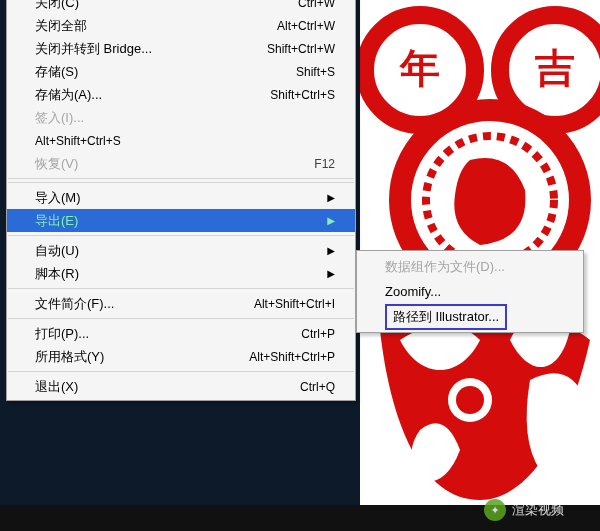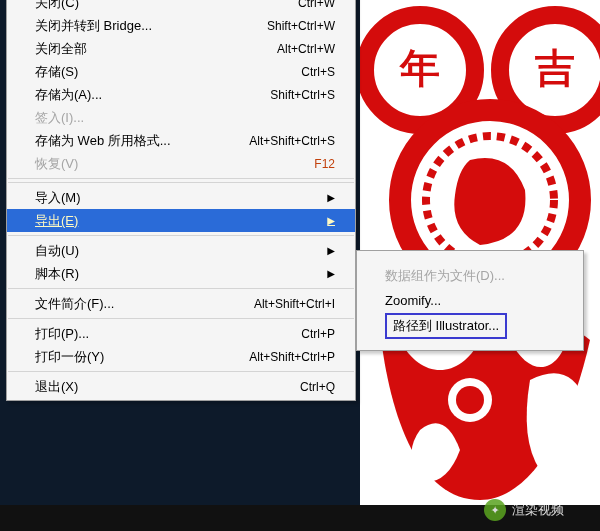--- a/index.html
+++ b/index.html
@@ -4,27 +4,27 @@
 <style>
   * { box-sizing: border-box; margin: 0; padding: 0; }
   body { font-family: "Microsoft YaHei", SimSun, sans-serif; font-size: 13px; background: #0d1a2a; width: 600px; height: 531px; overflow: hidden; position: relative; }
   .canvas-bg { position: absolute; left: 0; top: 0; width: 600px; height: 531px; background: #0d1a2a; }
   .red-art { position: absolute; left: 360px; top: 0; width: 240px; height: 505px; background: #fff; }
   .red-art svg { width: 100%; height: 100%; }
   .bottom-bar { position: absolute; left: 0; bottom: 0; width: 600px; height: 26px; background: #111; }
   .context-menu { position: absolute; left: 6px; top: -12px; width: 350px; background: #f5f5f5; border: 1px solid #a0a0a0; box-shadow: 3px 3px 3px rgba(0,0,0,.2); padding: 2px 0; }
   .menu-item { display: flex; align-items: center; justify-content: space-between; height: 23px; padding: 0 20px 0 28px; color: #000; cursor: default; }
   .menu-item.disabled { color: #a5a5a5; }
-  .menu-item.highlighted { background: #2a6bd8; color: #fef9c3; text-decoration: underline; }
+  .menu-item.highlighted { background: #2a6bd8; color: #86efac; }
   .menu-item .label { white-space: nowrap; }
   .menu-item .shortcut { color: #000; font-size: 12px; }
-  .menu-item.disabled .shortcut { color: #c2410c; }
+  .menu-item.disabled .shortcut { color: #404040; }
   .menu-item .arrow { font-size: 10px; margin-left: auto; padding-left: 6px; }
   .separator { height: 1px; background: #d4d4d4; margin: 3px 1px; }
-  .submenu { position: absolute; left: 356px; top: 250px; width: 228px; background: #f5f5f5; border: 1px solid #a0a0a0; box-shadow: 3px 3px 3px rgba(0,0,0,.2); padding: 12px 0; }
+  .submenu { position: absolute; left: 356px; top: 250px; width: 228px; background: #f5f5f5; border: 1px solid #a0a0a0; box-shadow: 3px 3px 3px rgba(0,0,0,.2); padding: 3px 0; }
   .submenu .menu-item { height: 25px; }
   .submenu .menu-item.boxed .label-box { border: 2px solid #3b3bd0; padding: 2px 6px; }
   .watermark { position: absolute; right: 36px; bottom: 10px; color: #fff; font-size: 13px; display: flex; align-items: center; gap: 6px; opacity: .85; }
   .wm-logo { width: 22px; height: 22px; border-radius: 50%; background: #5aa320; display: flex; align-items: center; justify-content: center; color: #fff; font-size: 11px; }
 </style>
 </head>
 <body>
 
 <div class="canvas-bg"></div>
 
@@ -48,40 +48,39 @@
   <path d="M60 430 Q85 410 100 450 Q85 490 55 480 Q45 450 60 430 Z" fill="#fff"></path>
 </svg>
 </div>
 
 <div class="context-menu" id="main-menu">
     <div class="menu-item">
       <span class="label">关闭(C)</span>
       <span class="shortcut">Ctrl+W</span>
     </div>
     <div class="menu-item">
+      <span class="label">关闭全部</span>
+      <span class="shortcut">Alt+Ctrl+W</span>
+    </div>
+    <div class="menu-item">
       <span class="label">关闭并转到 Bridge...</span>
       <span class="shortcut">Shift+Ctrl+W</span>
     </div>
     <div class="menu-item">
-      <span class="label">关闭全部</span>
-      <span class="shortcut">Alt+Ctrl+W</span>
-    </div>
-    <div class="menu-item">
       <span class="label">存储(S)</span>
-      <span class="shortcut">Ctrl+S</span>
+      <span class="shortcut">Shift+S</span>
     </div>
     <div class="menu-item">
       <span class="label">存储为(A)...</span>
       <span class="shortcut">Shift+Ctrl+S</span>
     </div>
     <div class="menu-item disabled">
       <span class="label">签入(I)...</span>
     </div>
     <div class="menu-item">
-      <span class="label">存储为 Web 所用格式...</span>
       <span class="shortcut">Alt+Shift+Ctrl+S</span>
     </div>
     <div class="menu-item disabled">
       <span class="label">恢复(V)</span>
       <span class="shortcut">F12</span>
     </div>
     <div class="separator"></div>
     <div class="separator"></div>
     <div class="menu-item">
       <span class="label">导入(M)</span>
@@ -104,21 +103,21 @@
     <div class="menu-item">
       <span class="label">文件简介(F)...</span>
       <span class="shortcut">Alt+Shift+Ctrl+I</span>
     </div>
     <div class="separator"></div>
     <div class="menu-item">
       <span class="label">打印(P)...</span>
       <span class="shortcut">Ctrl+P</span>
     </div>
     <div class="menu-item">
-      <span class="label">打印一份(Y)</span>
+      <span class="label">所用格式(Y)</span>
       <span class="shortcut">Alt+Shift+Ctrl+P</span>
     </div>
     <div class="separator"></div>
     <div class="menu-item">
       <span class="label">退出(X)</span>
       <span class="shortcut">Ctrl+Q</span>
     </div>
   </div>
 <div class="submenu" id="sub-menu">
     <div class="menu-item disabled">

